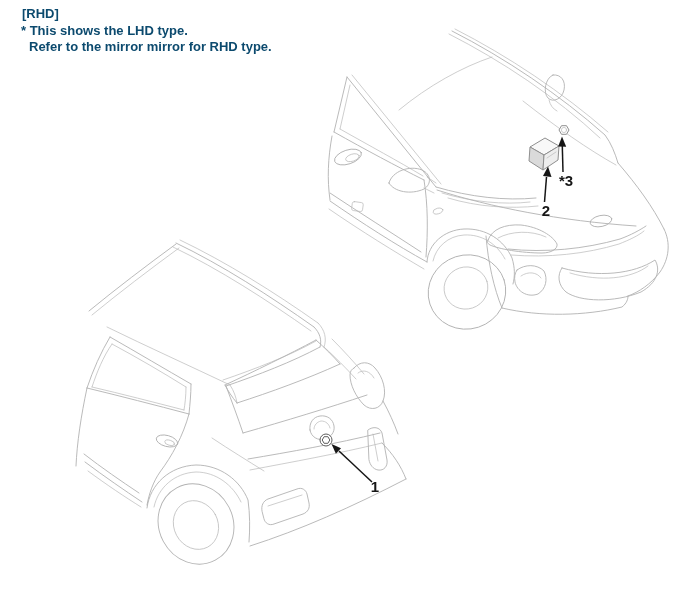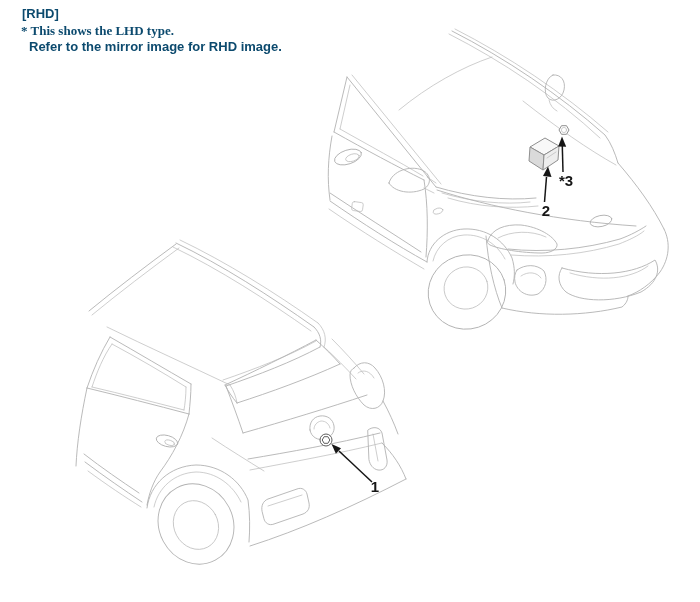--- a/index.html
+++ b/index.html
@@ -3,40 +3,40 @@
 <meta charset="utf-8">
 <style>
   html,body{margin:0;padding:0;background:#ffffff;}
   .canvas{
     position:relative;width:700px;height:602px;background:#ffffff;
     font-family:"Liberation Sans",sans-serif;overflow:hidden;
   }
   .notes{position:absolute;left:0;top:0;color:#000;}
   .note-line{position:absolute;white-space:nowrap;font-weight:700;font-size:13px;line-height:14px;color:#0c4a6e;}
   #rhd-tag{left:22px;top:7px;}
-  #note-1{left:21px;top:24px;font-family:Liberation Serif, serif;}
+  #note-1{left:21px;top:24px;}
   #note-2{left:29px;top:40px;}
   svg.diagram{position:absolute;left:0;top:0;}
   .art{fill:none;stroke:#b2b2b2;stroke-width:0.9;stroke-linecap:round;stroke-linejoin:round;}
   .art-thin{fill:none;stroke:#b9b9b9;stroke-width:0.7;stroke-linecap:round;stroke-linejoin:round;}
   .part{stroke:#8f8f8f;stroke-width:1;stroke-linejoin:round;}
   .switch{fill:#ffffff;stroke:#5f5f5f;stroke-width:1;}
   .co-line{stroke:#161616;stroke-width:1.5;fill:none;}
   .co-head{fill:#161616;stroke:none;}
   .lbl{font-family:"Liberation Sans",sans-serif;font-weight:700;font-size:15px;fill:#161616;text-anchor:middle;}
 </style>
 </head>
 <body>
 
 <div class="canvas">
 
   <div class="notes">
     <div class="note-line" id="rhd-tag">[RHD]</div>
     <div class="note-line" id="note-1">* This shows the LHD type.</div>
-    <div class="note-line" id="note-2">Refer to the mirror image for RHD image.</div>
+    <div class="note-line" id="note-2">Refer to the mirror mirror for RHD type.</div>
   </div>
 
   <svg class="diagram" width="700" height="602" viewBox="0 0 700 602">
 
     <g>
       <g>
         <path class="art" d="M452,31 C505,58 560,95 605,135 C611,143 615,153 618,163"></path>
         <path class="art-thin" d="M449,34 C502,61 556,97 600,138"></path>
         <path class="art-thin" d="M455,29 C508,56 562,92 608,132"></path>
         <path class="art" d="M347,77 L436,187"></path>

